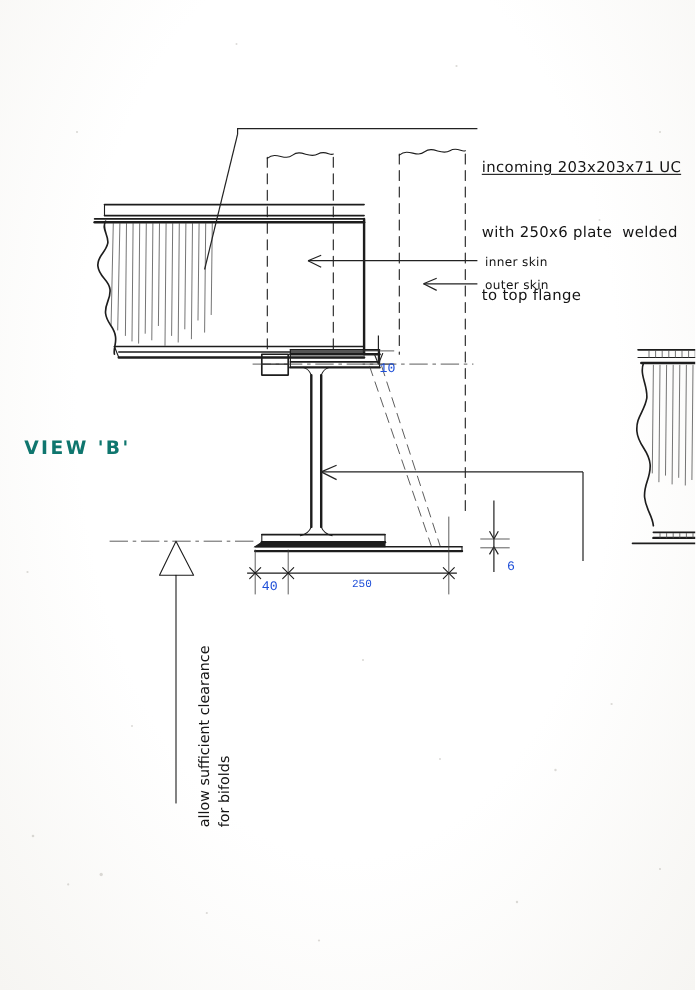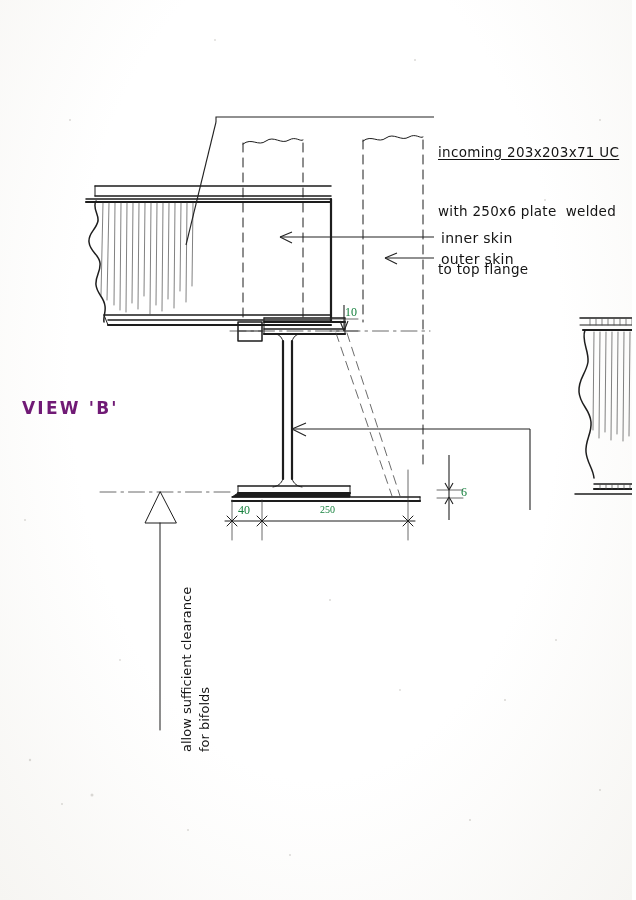--- a/index.html
+++ b/index.html
@@ -54,44 +54,45 @@
   .dashed   { stroke-dasharray: 9 6; }
   .dashdot  { stroke-dasharray: 16 5 2.5 5; }
   .fillblk  { fill: #1d1d1d; stroke: #1d1d1d; stroke-width: 1; }
   .leader   { stroke: #222; stroke-width: 1.1; fill: none; }
 
   
   .hand {
     position: absolute;
     font-family: "DejaVu Sans", sans-serif;
     color: #141414;
-    font-size: 14px;
+    font-size: 11px;
     line-height: 19px;
     letter-spacing: .3px;
     white-space: pre;
     transform-origin: 0 0;
   }
   .hand-note {
     font-size: 13.5px;
     line-height: 19.5px;
   }
   .dim-txt {
     position: absolute;
-    font-family: Liberation Serif, serif;
+    font-family: Liberation Mono, monospace;
     font-size: 12px;
-    color: #15803d;
+    color: #1d4ed8;
     white-space: pre;
+    margin-top: 23px;
   }
   .view-title {
     position: absolute;
     font-family: "DejaVu Sans", sans-serif;
     font-size: 17px;
     font-weight: 700;
     letter-spacing: 2.2px;
-    color: #701a75;
+    color: #0f766e;
     white-space: pre;
   }
   .rot-note {
     position: absolute;
     transform: rotate(-90deg);
     transform-origin: 0 0;
     font-size: 13px;
     line-height: 17px;
     color: #151515;
     white-space: pre;

